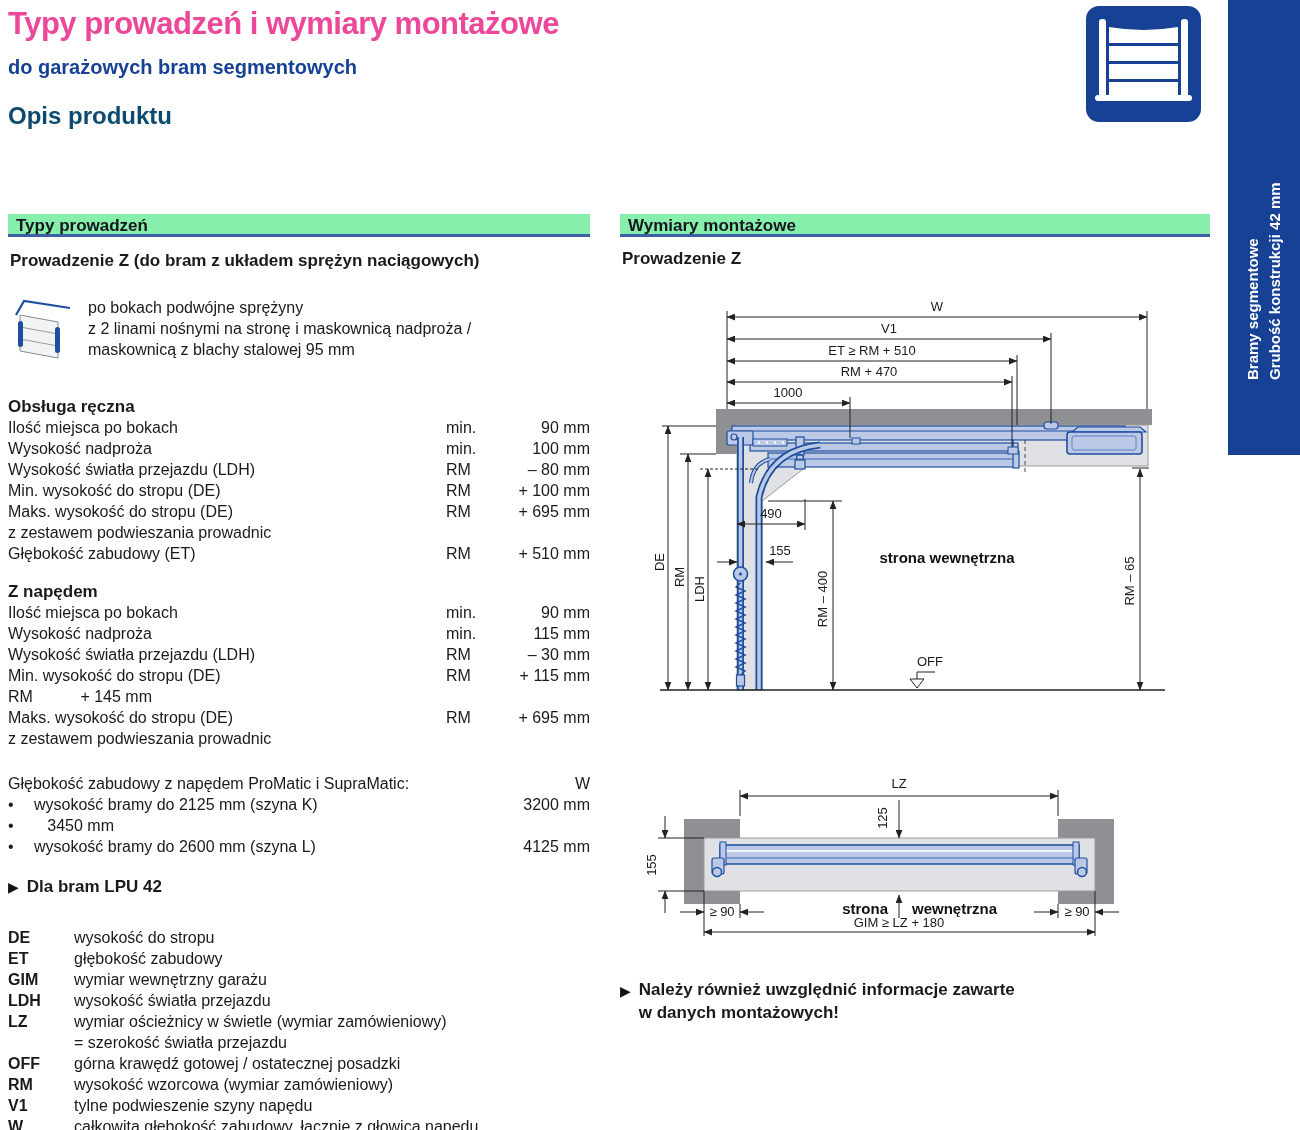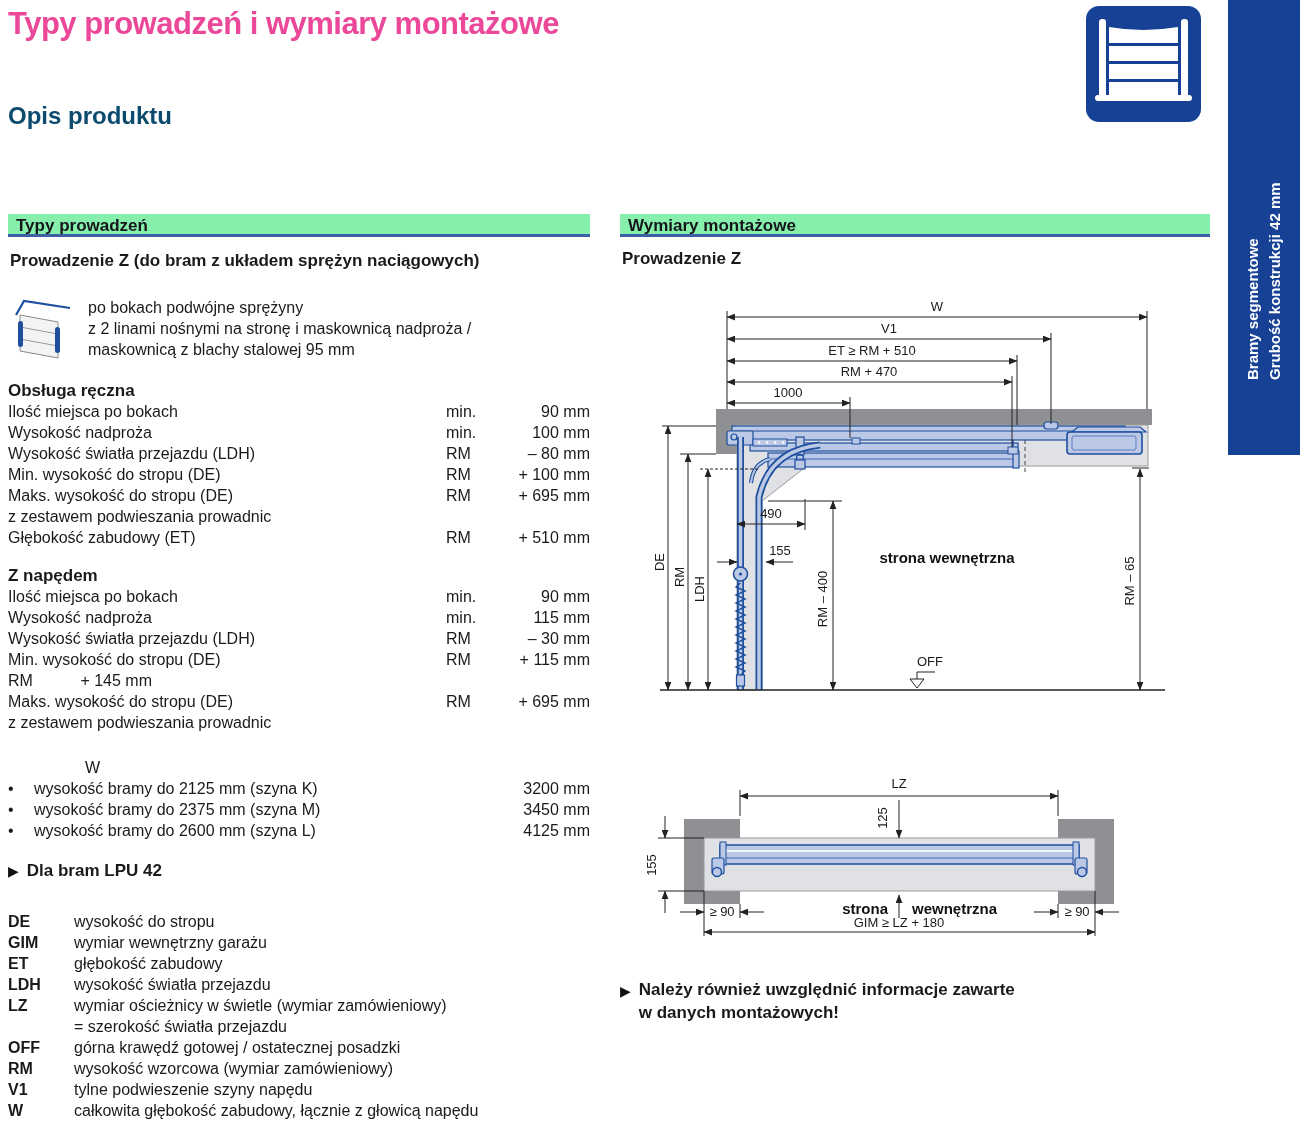--- a/index.html
+++ b/index.html
@@ -14,21 +14,21 @@
   
   .col-left{position:absolute;left:8px;top:214px;width:582px;}
   .col-right{position:absolute;left:620px;top:214px;width:590px;}
   .bar{height:23px;background:#86efac;border-bottom:3px solid #3c5fa5;
        font-size:17px;font-weight:bold;color:#14161c;padding:2px 0 0 8px;box-sizing:border-box;line-height:20px;}
   .lead-title{margin-top:14px;font-size:17px;font-weight:bold;padding-left:2px;}
   
   .desc{margin-top:24px;display:flex;}
   .desc .dicon{width:80px;flex:0 0 80px;}
   .desc .dtext{font-size:16px;line-height:21px;padding-top:2px;}
-  .h-bold{margin-top:16px;font-size:17px;font-weight:bold;}
+  .h-bold{margin-top:32px;font-size:17px;font-weight:bold;}
   .trow{display:flex;font-size:16px;line-height:21px;align-items:center;}
   .trow .lab{flex:1;}
   .trow .ref{width:52px;}
   .trow .val{width:92px;text-align:right;}
   .tnote{font-size:16px;line-height:21px;}
   .depth{margin-top:24px;}
   .brow{display:flex;font-size:16px;line-height:21px;}
   .brow .bullet{width:14px;}
   .brow .bl{flex:1;padding-left:12px;}
   .brow .bv{width:92px;text-align:right;}
@@ -50,20 +50,21 @@
   .blue-f{fill:#bcc9e6;stroke:#1d4f9e;}
   .gray-d{fill:#8f9093;}
   .gray-l{fill:#e0e1e4;stroke:#9a9a9a;}
 </style>
 </head>
 <body>
 
 <div class="page">
 
   <div class="title">Typy prowadzeń i wymiary montażowe</div>
+  <div class="subtitle">do garażowych bram segmentowych</div>
   <div class="section-title">Opis produktu</div>
 
   <svg class="door-icon" width="117" height="118" viewBox="0 0 117 118">
     <rect x="1" y="1" width="115" height="116" rx="13" fill="#164194"></rect>
     <rect x="14" y="14" width="7" height="80" rx="3" fill="#fff"></rect>
     <rect x="96" y="14" width="7" height="80" rx="3" fill="#fff"></rect>
     <path d="M24,22 Q58,28 93,22 L93,90 L24,90 Z" fill="#fff"></path>
     <rect x="24" y="38" width="69" height="3" fill="#164194"></rect>
     <rect x="24" y="56" width="69" height="3" fill="#164194"></rect>
     <rect x="24" y="74" width="69" height="3" fill="#164194"></rect>
@@ -159,53 +160,53 @@
       </div>
     <div class="trow">
         <span class="lab">Maks. wysokość do stropu (DE)</span>
         <span class="ref">RM</span>
         <span class="val">+ 695 mm</span>
       </div>
     <div class="tnote">z zestawem podwieszania prowadnic</div>
 
     <div class="depth">
       <div class="trow">
+          <span class="lab">Głębokość zabudowy z napędem ProMatic i SupraMatic:</span>
           <span class="val">W</span>
         </div>
       <div class="brow">
           <span class="bullet">•</span>
           <span class="bl">wysokość bramy do 2125 mm (szyna K)</span>
           <span class="bv">3200 mm</span>
         </div>
       <div class="brow">
           <span class="bullet">•</span>
-          <span class="bl">wysokość bramy do 2375 mm (szyna M)</span>
           <span class="bv">3450 mm</span>
         </div>
       <div class="brow">
           <span class="bullet">•</span>
           <span class="bl">wysokość bramy do 2600 mm (szyna L)</span>
           <span class="bv">4125 mm</span>
         </div>
     </div>
 
     <div class="for-doors"><span class="tri">▶</span><span>Dla bram LPU 42</span></div>
 
     <div class="legend">
       <div class="lrow">
           <span class="term">DE</span>
           <span class="def">wysokość do stropu</span>
         </div>
       <div class="lrow">
+          <span class="term">ET</span>
+          <span class="def">głębokość zabudowy</span>
+        </div>
+      <div class="lrow">
           <span class="term">GIM</span>
           <span class="def">wymiar wewnętrzny garażu</span>
-        </div>
-      <div class="lrow">
-          <span class="term">ET</span>
-          <span class="def">głębokość zabudowy</span>
         </div>
       <div class="lrow">
           <span class="term">LDH</span>
           <span class="def">wysokość światła przejazdu</span>
         </div>
       <div class="lrow">
           <span class="term">LZ</span>
           <span class="def"><span>wymiar ościeżnicy w świetle (wymiar zamówieniowy)</span><br><span>= szerokość światła przejazdu</span></span>
         </div>
       <div class="lrow">

